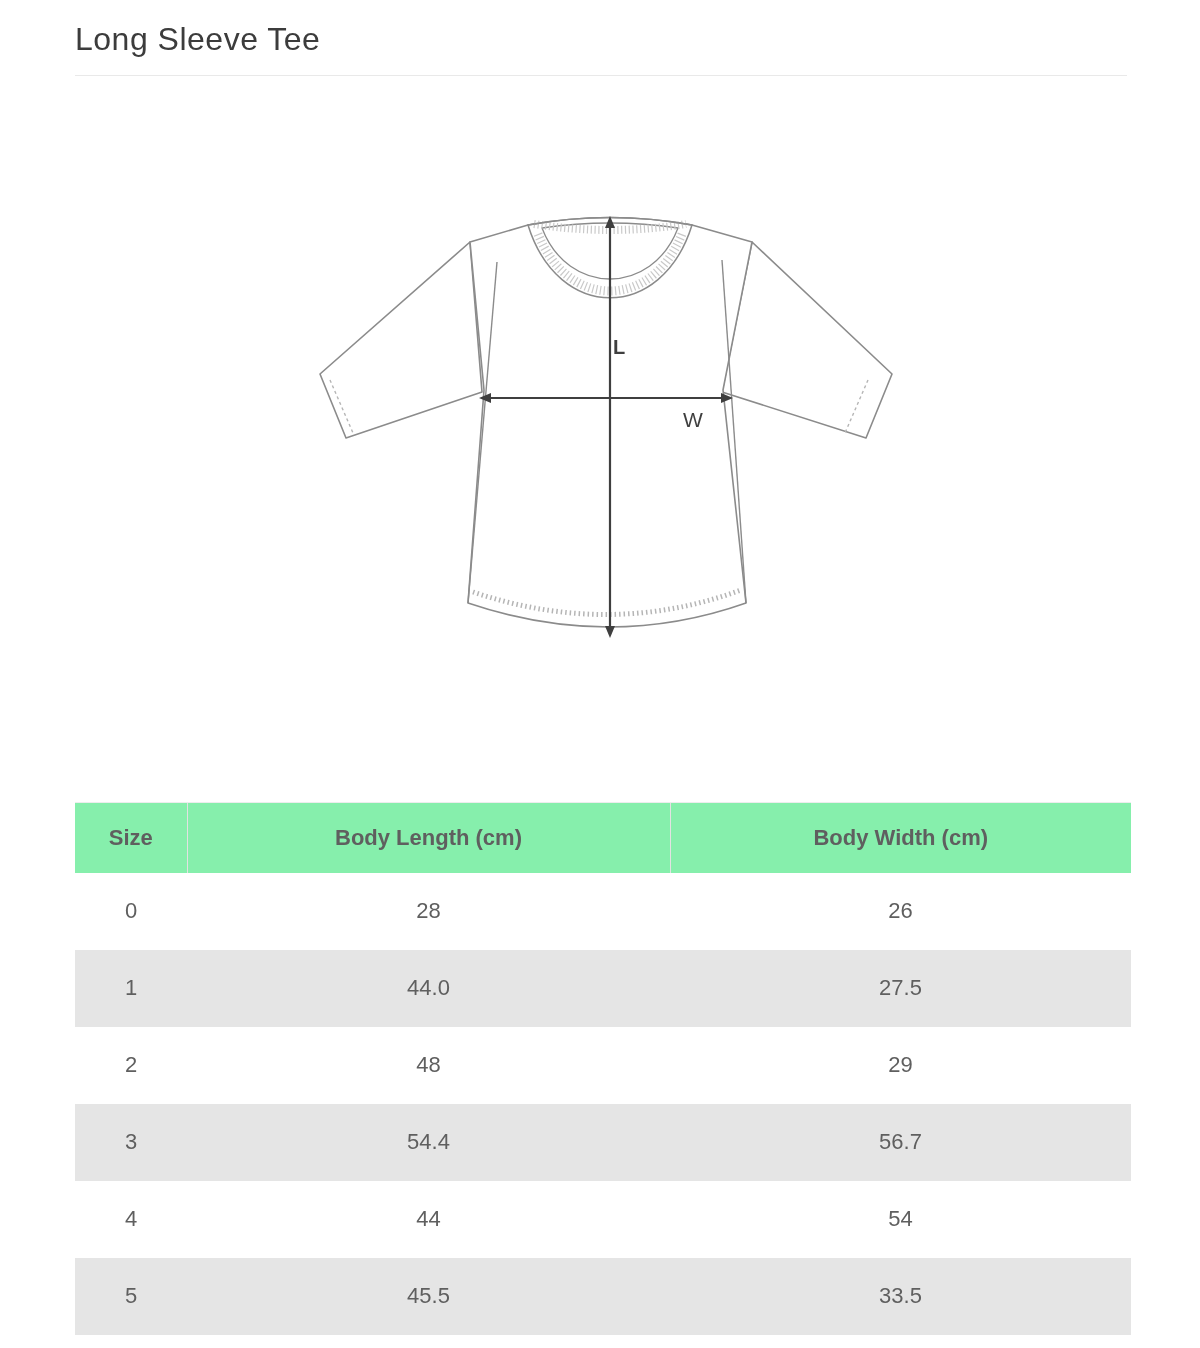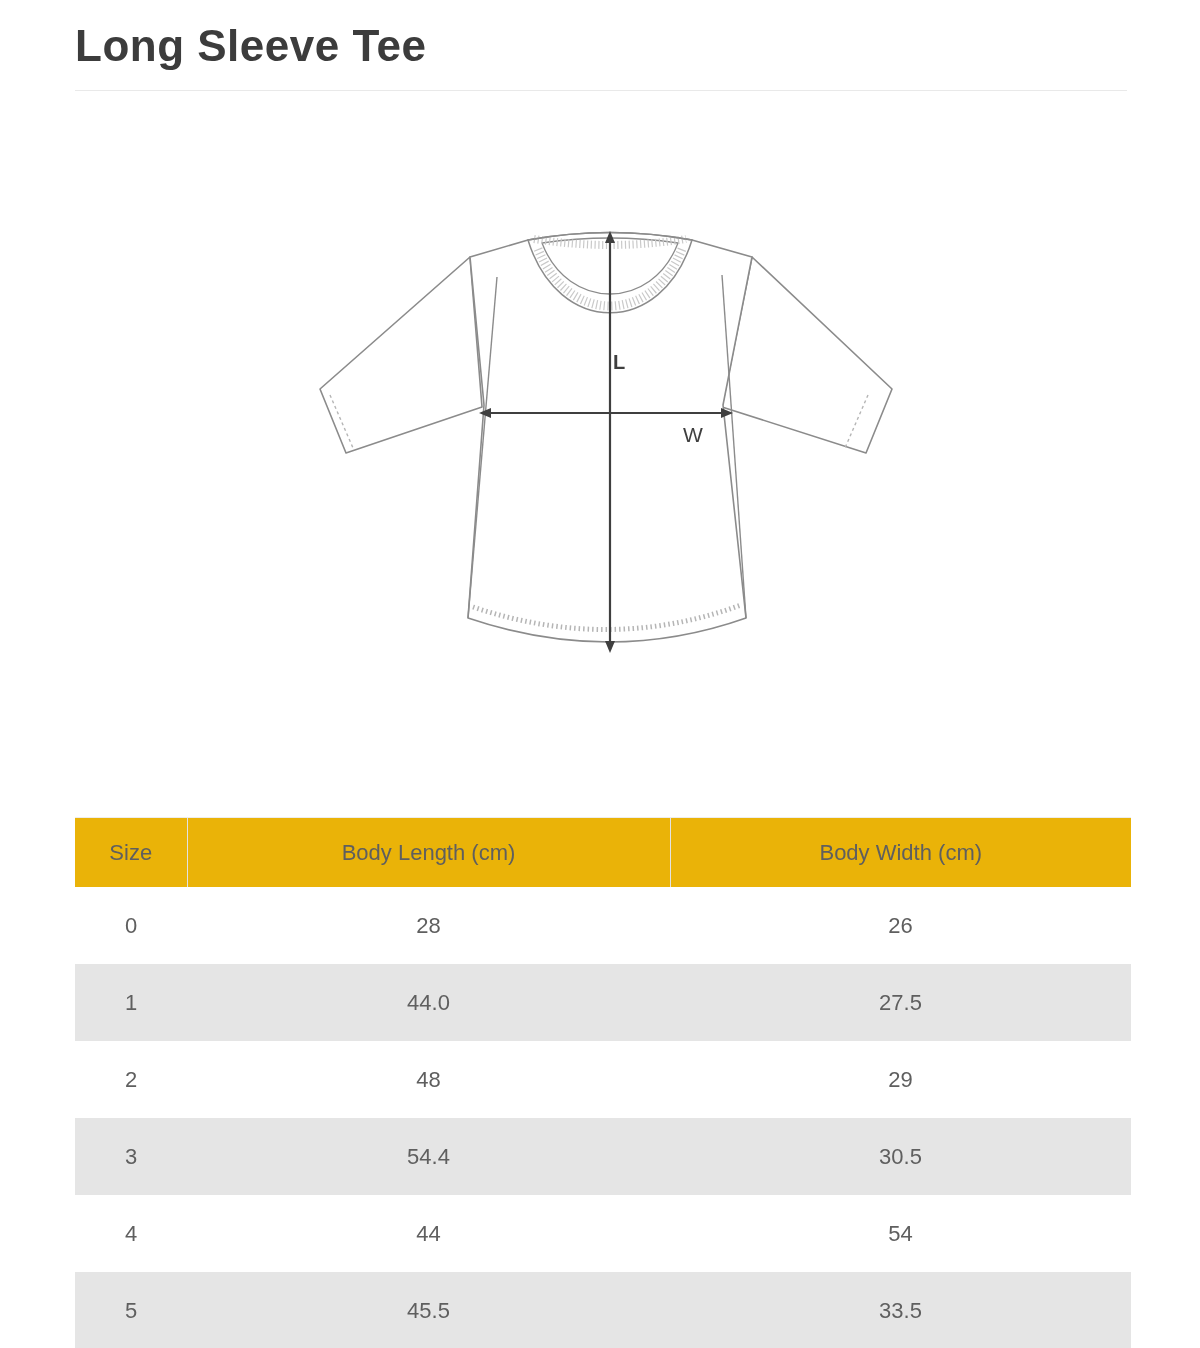--- a/index.html
+++ b/index.html
@@ -13,40 +13,40 @@
     --arrow:#3f3f3f;
   }
   *{box-sizing:border-box;}
   html,body{margin:0;padding:0;}
   body{
     width:1200px;height:1348px;overflow:hidden;background:#ffffff;
     font-family:"Liberation Sans",sans-serif;
   }
   .page-title{
     margin:20px 75px 0 75px;
-    font-size:44px;font-weight:700;line-height:1.2;
+    font-size:32px;font-weight:400;line-height:1.2;
     color:var(--title-text);
     letter-spacing:0.5px;
   }
   .title-divider{
     border:none;border-top:1px solid var(--divider);
     margin:17px 73px 0 75px;height:0;
   }
   .diagram-wrap{width:640px;margin:48px auto 0 auto;}
   .diagram-wrap svg{display:block;}
   .size-table{
     width:1056px;margin:118px 0 0 75px;
     border-collapse:collapse;table-layout:fixed;
     font-size:22px;color:var(--table-text);
   }
   .size-table th{
-    height:70px;font-weight:400;text-align:center;
+    height:70px;font-weight:700;text-align:center;
     color:var(--table-text);
     border-top:1px solid #ededed;
-    background:#eab308;
+    background:#86efac;
   }
   .size-table th + th{border-left:1px solid var(--header-border);margin-top:7px;}
   .size-table td{height:77px;text-align:center;}
   .size-table tbody tr.alt{background:var(--alt-row-bg);}
   .col-size{width:112px;}
   .col-length{width:483px;}
   .col-width{width:461px;}
 </style>
 </head>
 <body>
@@ -126,21 +126,21 @@
     <td>27.5</td>
   </tr>
       <tr>
     <td>2</td>
     <td>48</td>
     <td>29</td>
   </tr>
       <tr class="alt">
     <td>3</td>
     <td>54.4</td>
-    <td>30.5</td>
+    <td>56.7</td>
   </tr>
       <tr>
     <td>4</td>
     <td>44</td>
     <td>54</td>
   </tr>
       <tr class="alt">
     <td>5</td>
     <td>45.5</td>
     <td>33.5</td>

